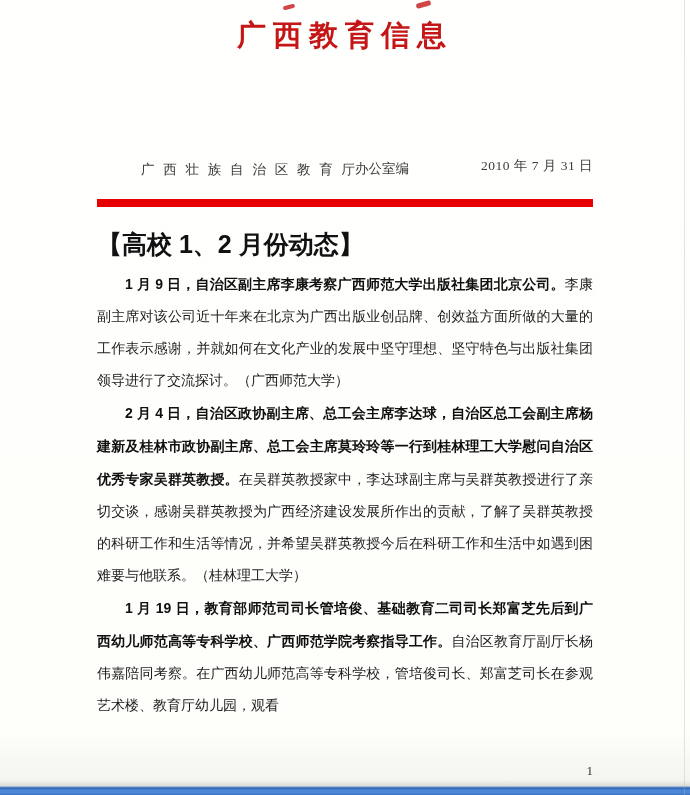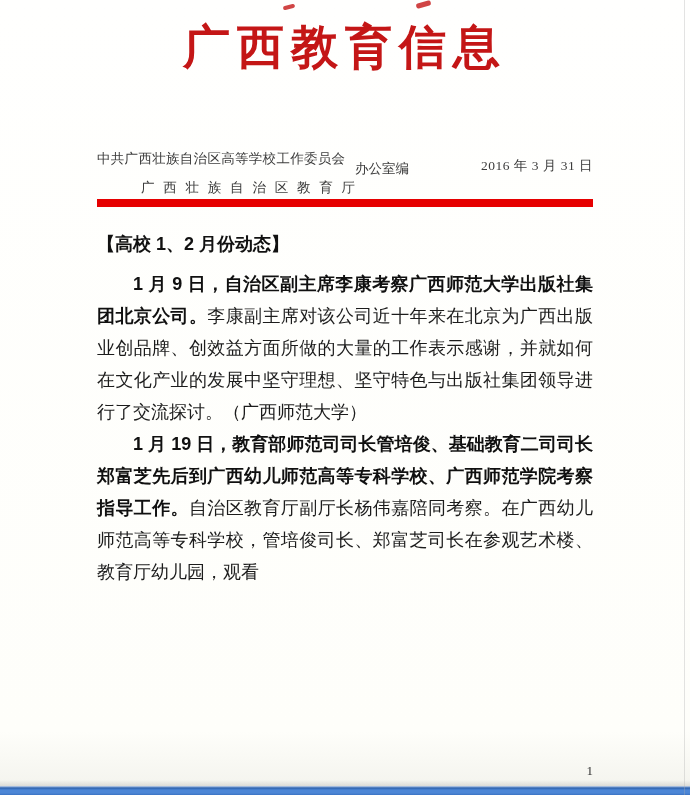--- a/index.html
+++ b/index.html
@@ -20,21 +20,21 @@
     background: rgba(175,175,175,0.35);
   }
   
   .artifact { position: absolute; background: var(--title-red); opacity: 0.8; border-radius: 2px; }
   .a1 { top: 5px; left: 283px; width: 12px; height: 4px; transform: rotate(-14deg); }
   .a2 { top: 2px; left: 416px; width: 15px; height: 5px; transform: rotate(-16deg); }
 
   .masthead-title {
     position: absolute; top: 16px; left: 0; width: 100%;
     text-align: center;
-    font-size: 47px; font-weight: 700;
+    font-size: 29px; font-weight: 700;
     letter-spacing: 7px;
     color: var(--title-red);
   }
   .issue-line {
     position: absolute; top: 97px; left: 0; width: 100%;
     text-align: center;
     font-size: 17px; color: #232323; letter-spacing: 1px;
   }
 
   .header-row {
@@ -52,25 +52,25 @@
     position: absolute; top: 199px; left: 97px; width: 496px; height: 8px;
     background: var(--rule-red);
   }
 
   .body-text {
     position: absolute; top: 230px; left: 97px; width: 496px;
     color: #1c1c1c;
   }
   .section-heading {
     font-family: "Liberation Sans", "DejaVu Sans", sans-serif;
-    font-weight: 700; font-size: 18px; line-height: 28px; color: #111;
+    font-weight: 700; font-size: 25px; line-height: 28px; color: #111;
     margin-bottom: 10px;
   }
   .para {
-    font-size: 18px; line-height: 32px;
+    font-size: 14px; line-height: 32px;
     text-align: justify; text-indent: 2em;
   }
   .para .b {
     font-family: "Liberation Sans", "DejaVu Sans", sans-serif;
     font-weight: 700; color: #101010;
   }
 
   .page-number {
     position: absolute; top: 763px; left: 0; width: 593px;
     text-align: right; font-size: 13px; color: #333;
@@ -91,33 +91,33 @@
 <div class="page">
 
   <span class="artifact a1"></span>
   <span class="artifact a2"></span>
 
   <div class="masthead-title">广西教育信息</div>
 
 
   <div class="header-row">
     <div class="publisher">
-      <div class="publisher-l1">中共广西壮族自治区高等学校工作委员会</div>
       <div class="publisher-l2">广西壮族自治区教育厅</div>
     </div>
     <div class="editor">办公室编</div>
-    <div class="issue-date">2016 年 3 月 31 日</div>
+    <div class="issue-date">2010 年 7 月 31 日</div>
   </div>
 
   <div class="red-rule"></div>
 
   <div class="body-text">
     <div class="section-heading">【高校 1、2 月份动态】</div>
     <div>
         <p class="para"><span class="b">1 月 9 日，自治区副主席李康考察广西师范大学出版社集团北京公司。</span><span>李康副主席对该公司近十年来在北京为广西出版业创品牌、创效益方面所做的大量的工作表示感谢，并就如何在文化产业的发展中坚守理想、坚守特色与出版社集团领导进行了交流探讨。（广西师范大学）</span></p>
+        <p class="para"><span class="b">2 月 4 日，自治区政协副主席、总工会主席李达球，自治区总工会副主席杨建新及桂林市政协副主席、总工会主席莫玲玲等一行到桂林理工大学慰问自治区优秀专家吴群英教授。</span><span>在吴群英教授家中，李达球副主席与吴群英教授进行了亲切交谈，感谢吴群英教授为广西经济建设发展所作出的贡献，了解了吴群英教授的科研工作和生活等情况，并希望吴群英教授今后在科研工作和生活中如遇到困难要与他联系。（桂林理工大学）</span></p>
         <p class="para"><span class="b">1 月 19 日，教育部师范司司长管培俊、基础教育二司司长郑富芝先后到广西幼儿师范高等专科学校、广西师范学院考察指导工作。</span><span>自治区教育厅副厅长杨伟嘉陪同考察。在广西幼儿师范高等专科学校，管培俊司长、郑富芝司长在参观艺术楼、教育厅幼儿园，观看</span></p>
       </div>
   </div>
 
   <div class="page-number">1</div>
 
   <div class="page-bottom-shade"></div>
   <div class="bottom-bar"></div>
   <div class="right-edge"></div>
 

